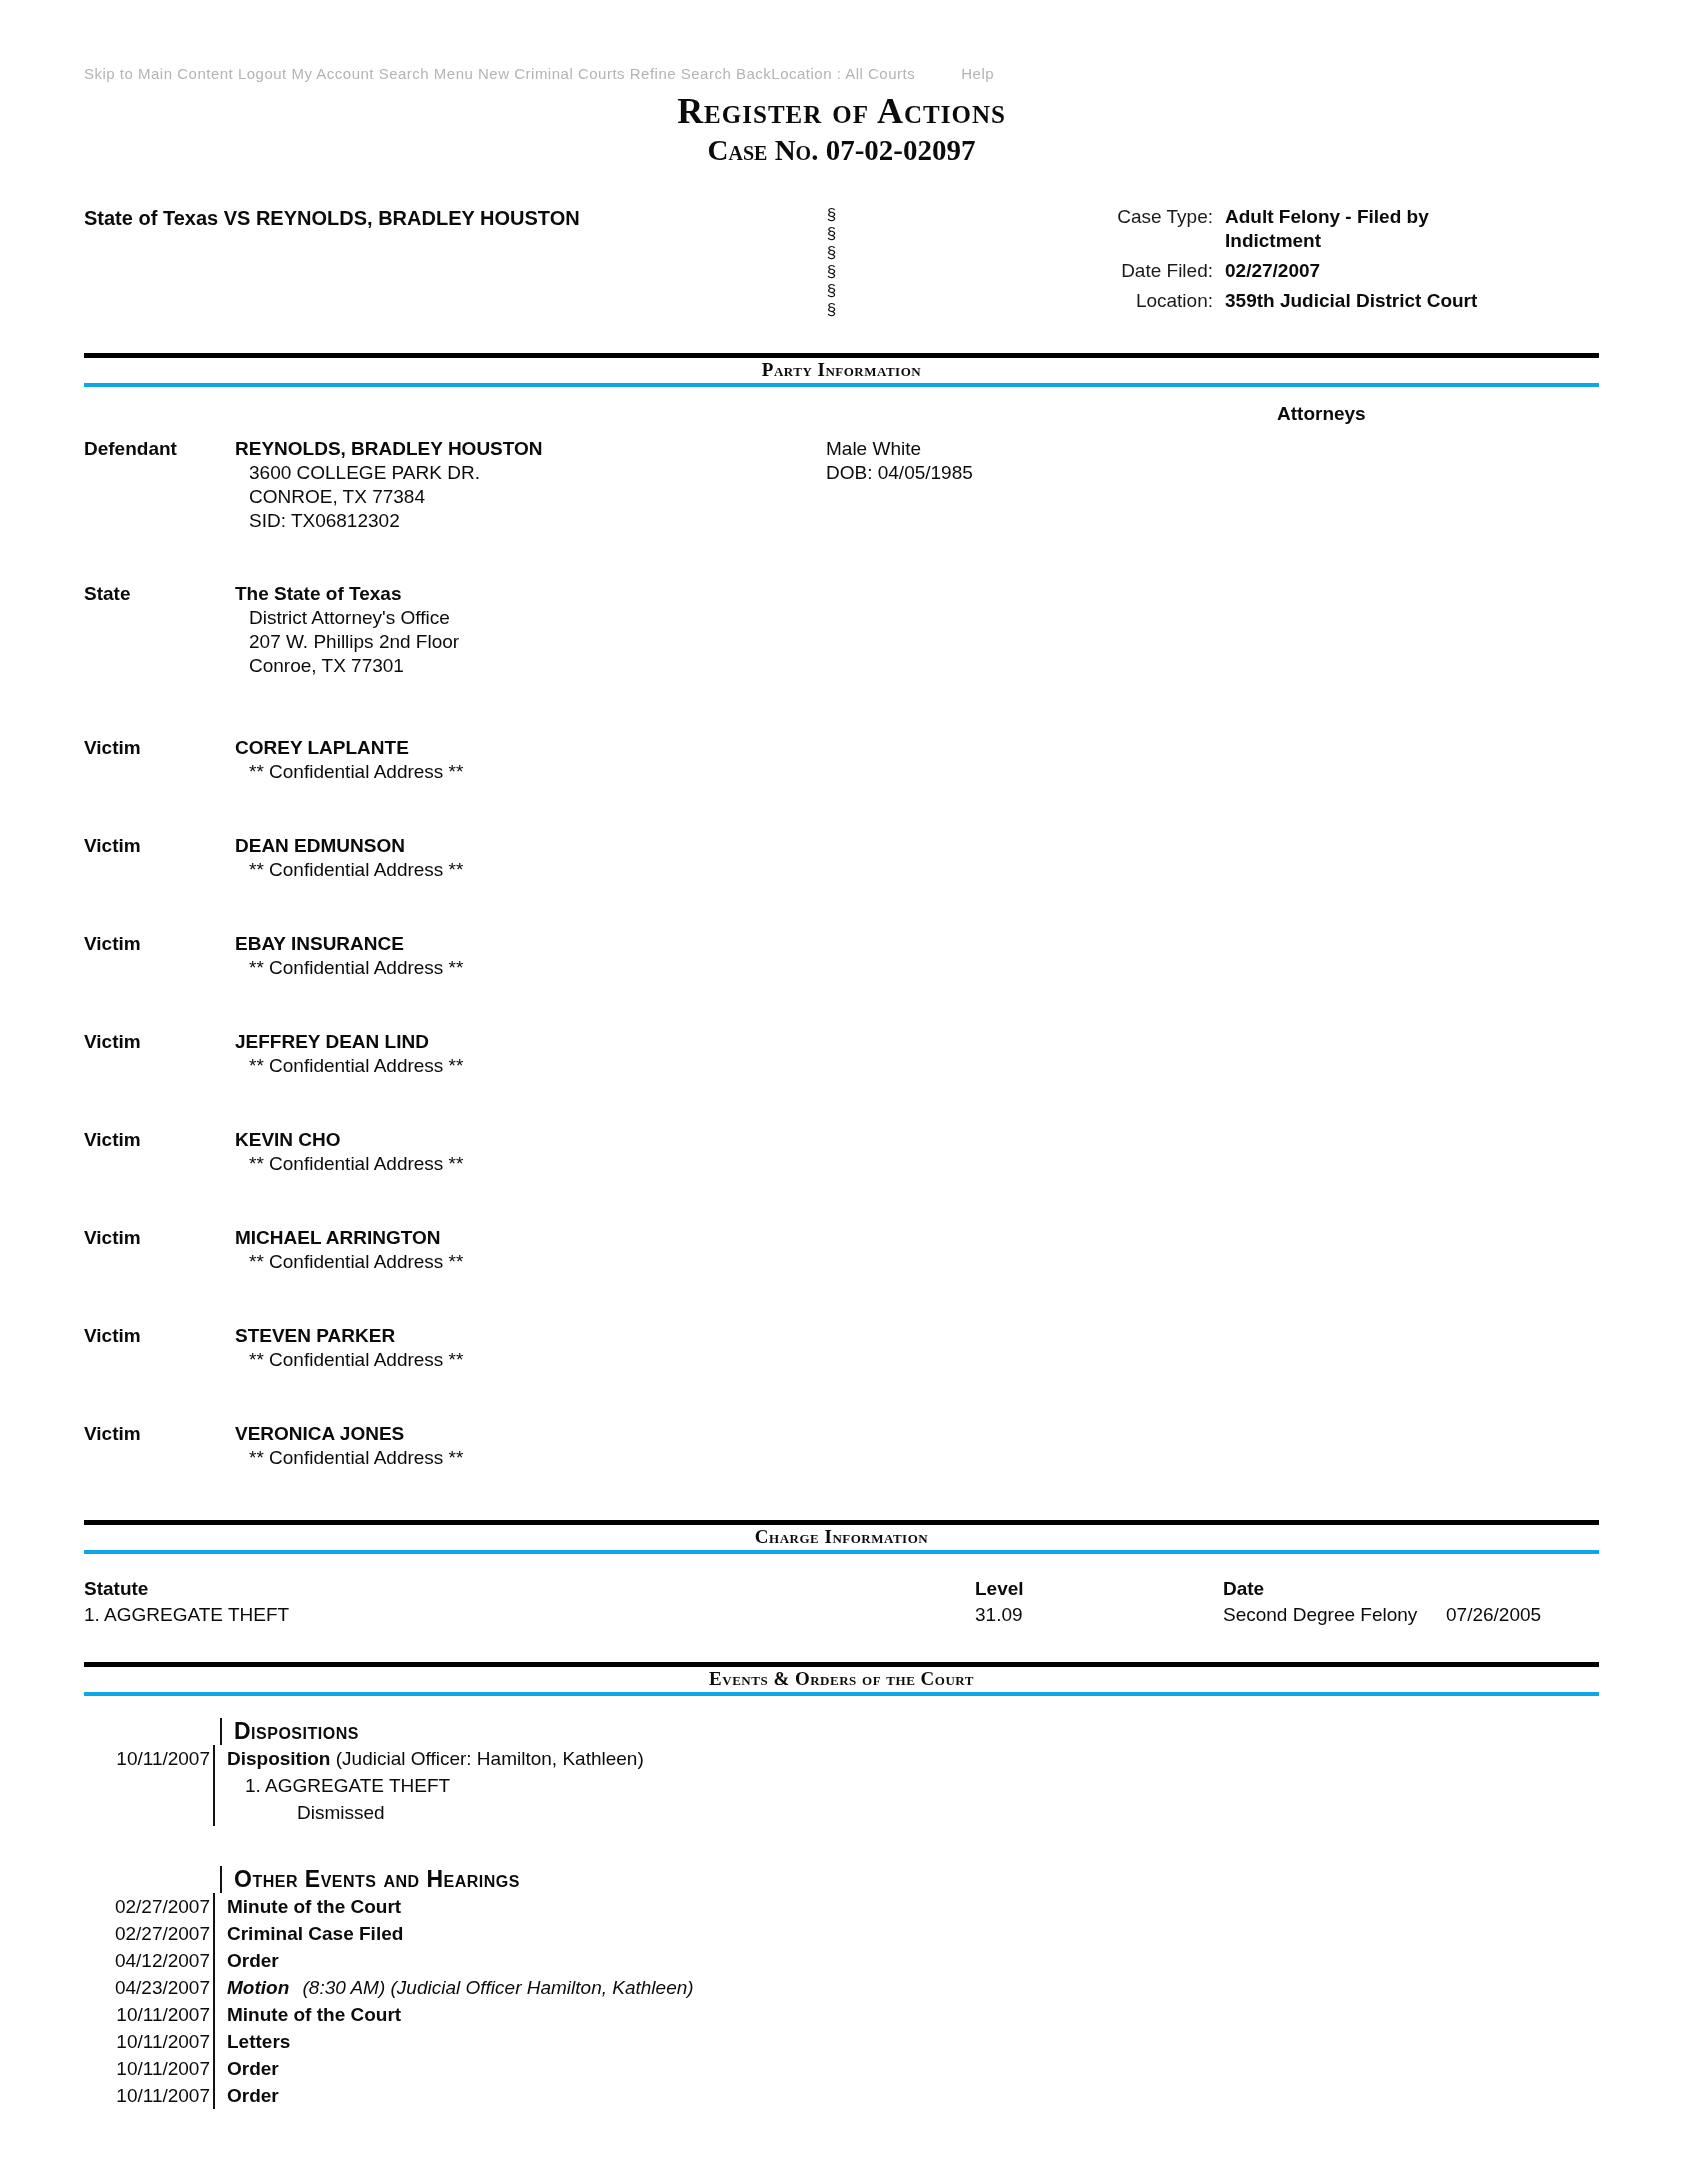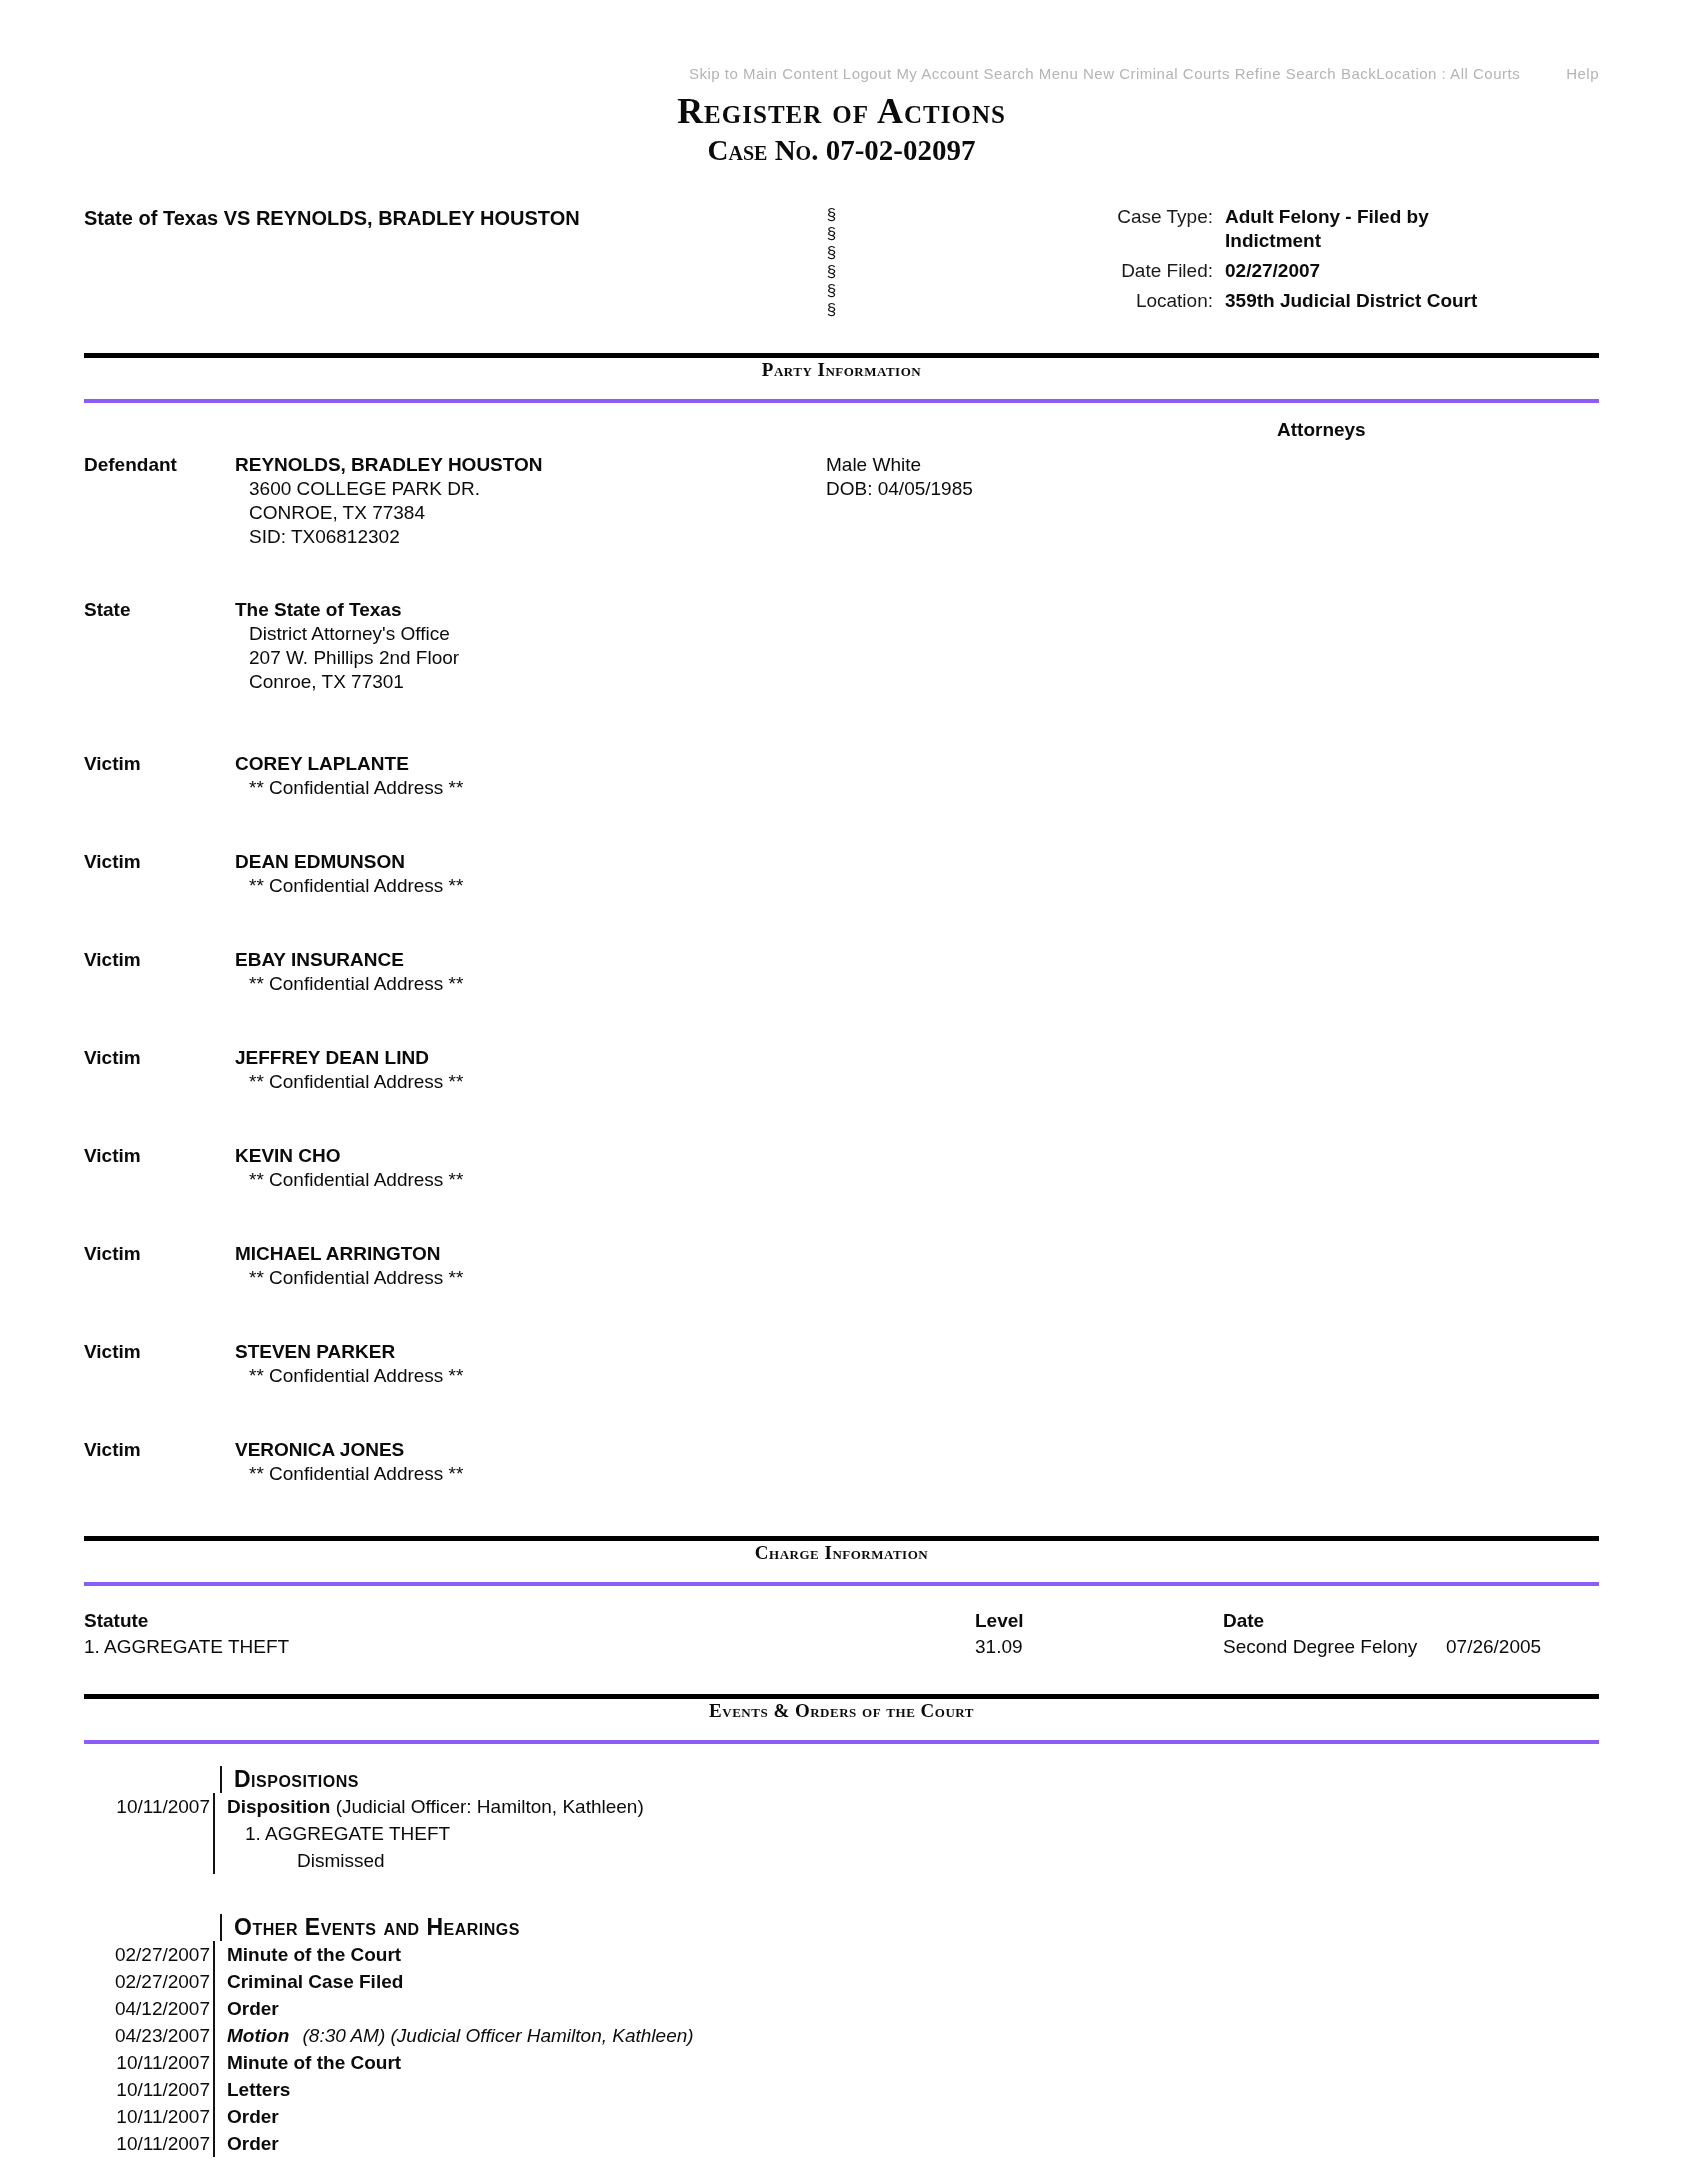--- a/index.html
+++ b/index.html
@@ -4,44 +4,44 @@
 <style>
   html,body { margin:0; padding:0; background:#e8e8e8; }
   .page {
     position:relative; width:1683px; height:2178px; margin:0 auto;
     background:#ffffff; color:#0b0b0b; box-sizing:border-box;
     padding:0 84px; font-family:"Liberation Sans", sans-serif;
     overflow:hidden;
   }
   
   .topnav {
-    padding-top:65px; display:flex; justify-content:flex-end;
+    padding-top:65px; display:flex; justify-content:flex-start;
     font-size:15px; color:#b4b4b4; filter:blur(0.6px); letter-spacing:0.5px;
     white-space:nowrap;
   }
   .topnav .right { display:flex; gap:46px; }
 
   
   .title-block { text-align:center; font-family:"Liberation Serif", serif; font-weight:bold; }
   .title-main { font-size:36px; font-variant:small-caps; letter-spacing:1px; margin-top:8px; }
   .title-case { font-size:29px; font-variant:small-caps; margin-top:2px; }
 
   
   .case-header { display:grid; grid-template-columns:703px 89px 1fr; margin-top:38px; }
   .case-caption { font-size:20px; font-weight:bold; padding-top:2px; }
   .silcrows { text-align:center; font-size:17px; line-height:19px; color:#111; }
   .case-meta { display:grid; grid-template-columns:337px 1fr; column-gap:12px; font-size:19px; line-height:24px; }
   .case-meta .lbl { text-align:right; color:#1a1a1a; }
   .case-meta .val { font-weight:bold; max-width:297px; }
 
   
   .section-bar {
-    margin-top:34px; border-top:5px solid #000; border-bottom:4px solid #8b5cf6;
+    margin-top:34px; border-top:5px solid #000; border-bottom:4px solid #0ea5e9;
     text-align:center; font-family:"Liberation Serif", serif; font-weight:bold;
-    font-variant:small-caps; font-size:19px; padding:1px 0 18px 0; letter-spacing:0.5px;
+    font-variant:small-caps; font-size:19px; padding:1px 0 2px 0; letter-spacing:0.5px;
   }
 
   .attorneys { margin-top:16px; font-size:19px; font-weight:bold; padding-left:1193px; white-space:nowrap; }
 
   
   .party-row { display:grid; grid-template-columns:151px 591px 1fr; font-size:19px; line-height:24px; }
   .party-role { font-weight:bold; }
   .party-name { font-weight:bold; }
   .party-addr { padding-left:14px; }
   .mb-def { margin-top:12px; margin-bottom:49px; }

